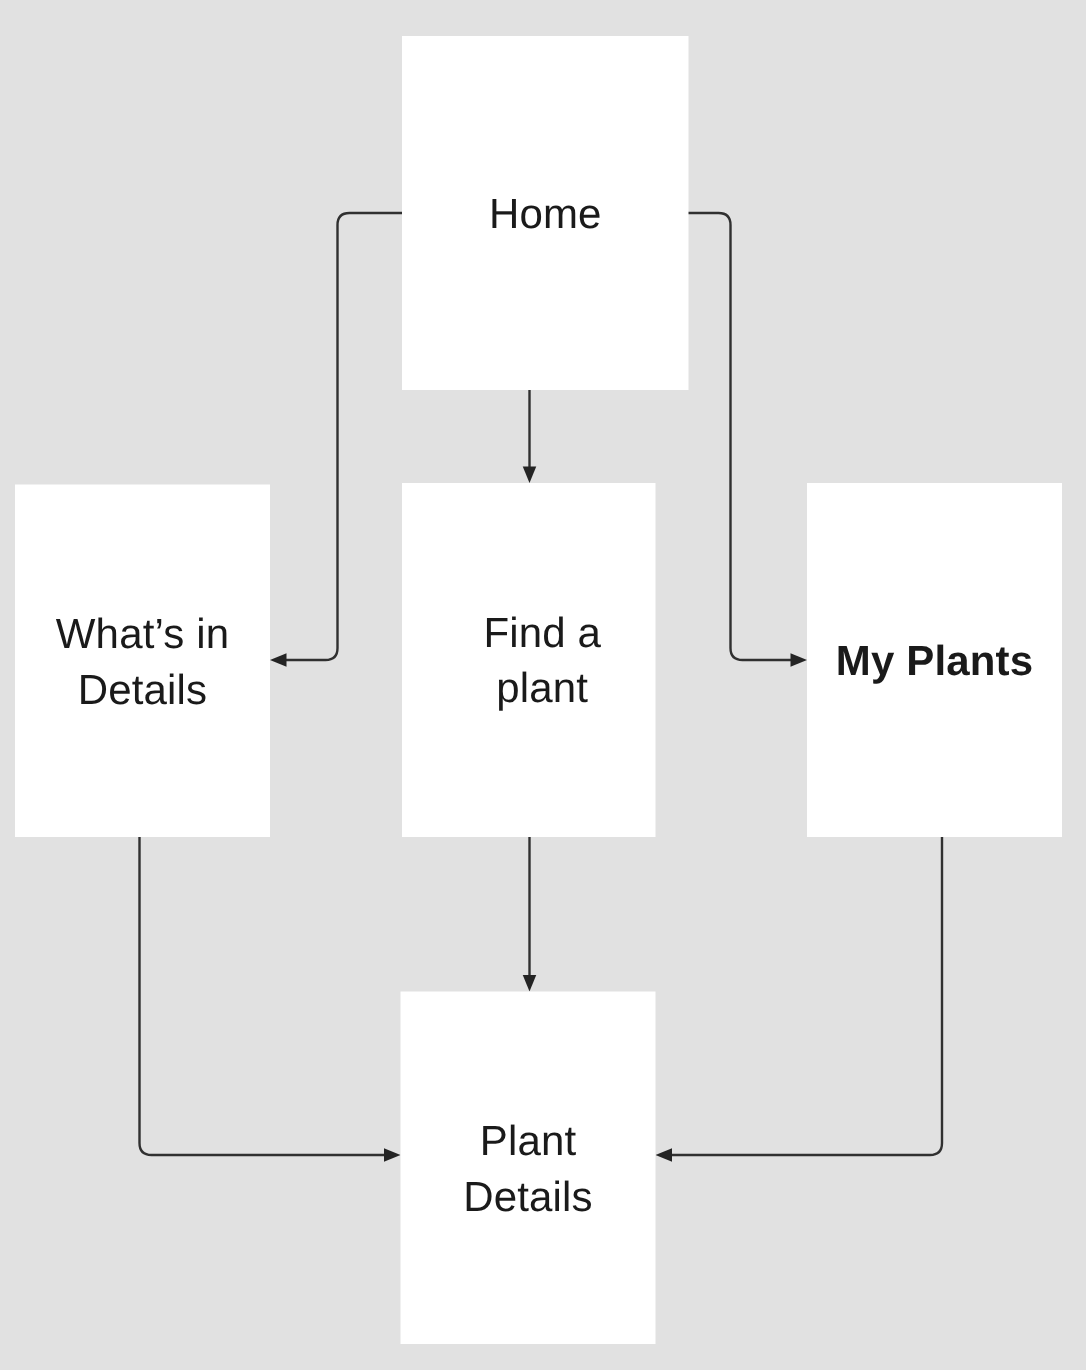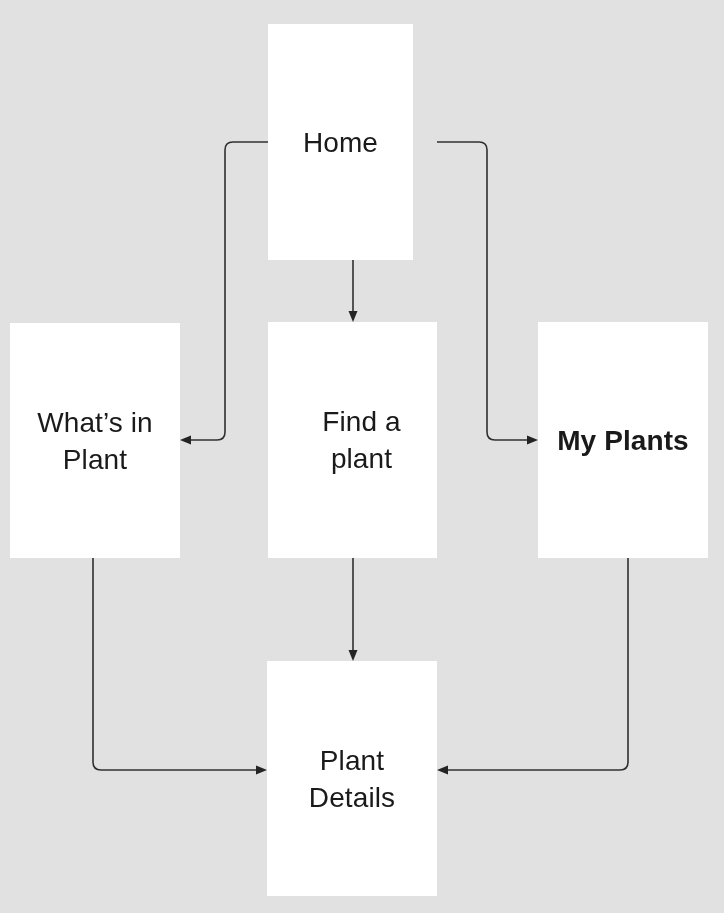--- a/index.html
+++ b/index.html
@@ -28,21 +28,21 @@
     box-sizing: border-box;
     color: #1a1a1a;
     font-size: 28px;
     line-height: 37px;
     font-weight: 400;
     text-align: center;
     letter-spacing: 0.1px;
     white-space: pre-line;
     z-index: 2;
   }
-  #node-home      { left: 268px; top: 24px;  width: 145px; height: 236px; }
+  #node-home      { left: 268px; top: 24px;  width: 191px; height: 236px; }
   #node-season    { left: 10px;  top: 323px; width: 170px; height: 235px; }
   #node-find      { left: 268px; top: 322px; width: 169px; height: 236px; padding-left: 18px; }
   #node-myplants  { left: 538px; top: 322px; width: 170px; height: 236px; font-weight: bold; }
   #node-details   { left: 267px; top: 661px; width: 170px; height: 235px; }
 
   #edges {
     position: absolute;
     left: 0;
     top: 0;
     width: 724px;
@@ -94,21 +94,21 @@
 
     <g>
       <path class="edge-path" d="M 628 558 L 628 762 Q 628 770 620 770 L 445 770"></path>
       <polygon class="edge-head" points="437,770 448,765.5 448,774.5"></polygon>
     </g>
   </svg>
 
   <div class="node" id="node-home">Home</div>
 
   <div class="node" id="node-season">What’s in
-Plant</div>
+Details</div>
 
   <div class="node" id="node-find">Find a
 plant</div>
 
   <div class="node" id="node-myplants">My Plants</div>
 
   <div class="node" id="node-details">Plant
 Details</div>
 
 </div>

